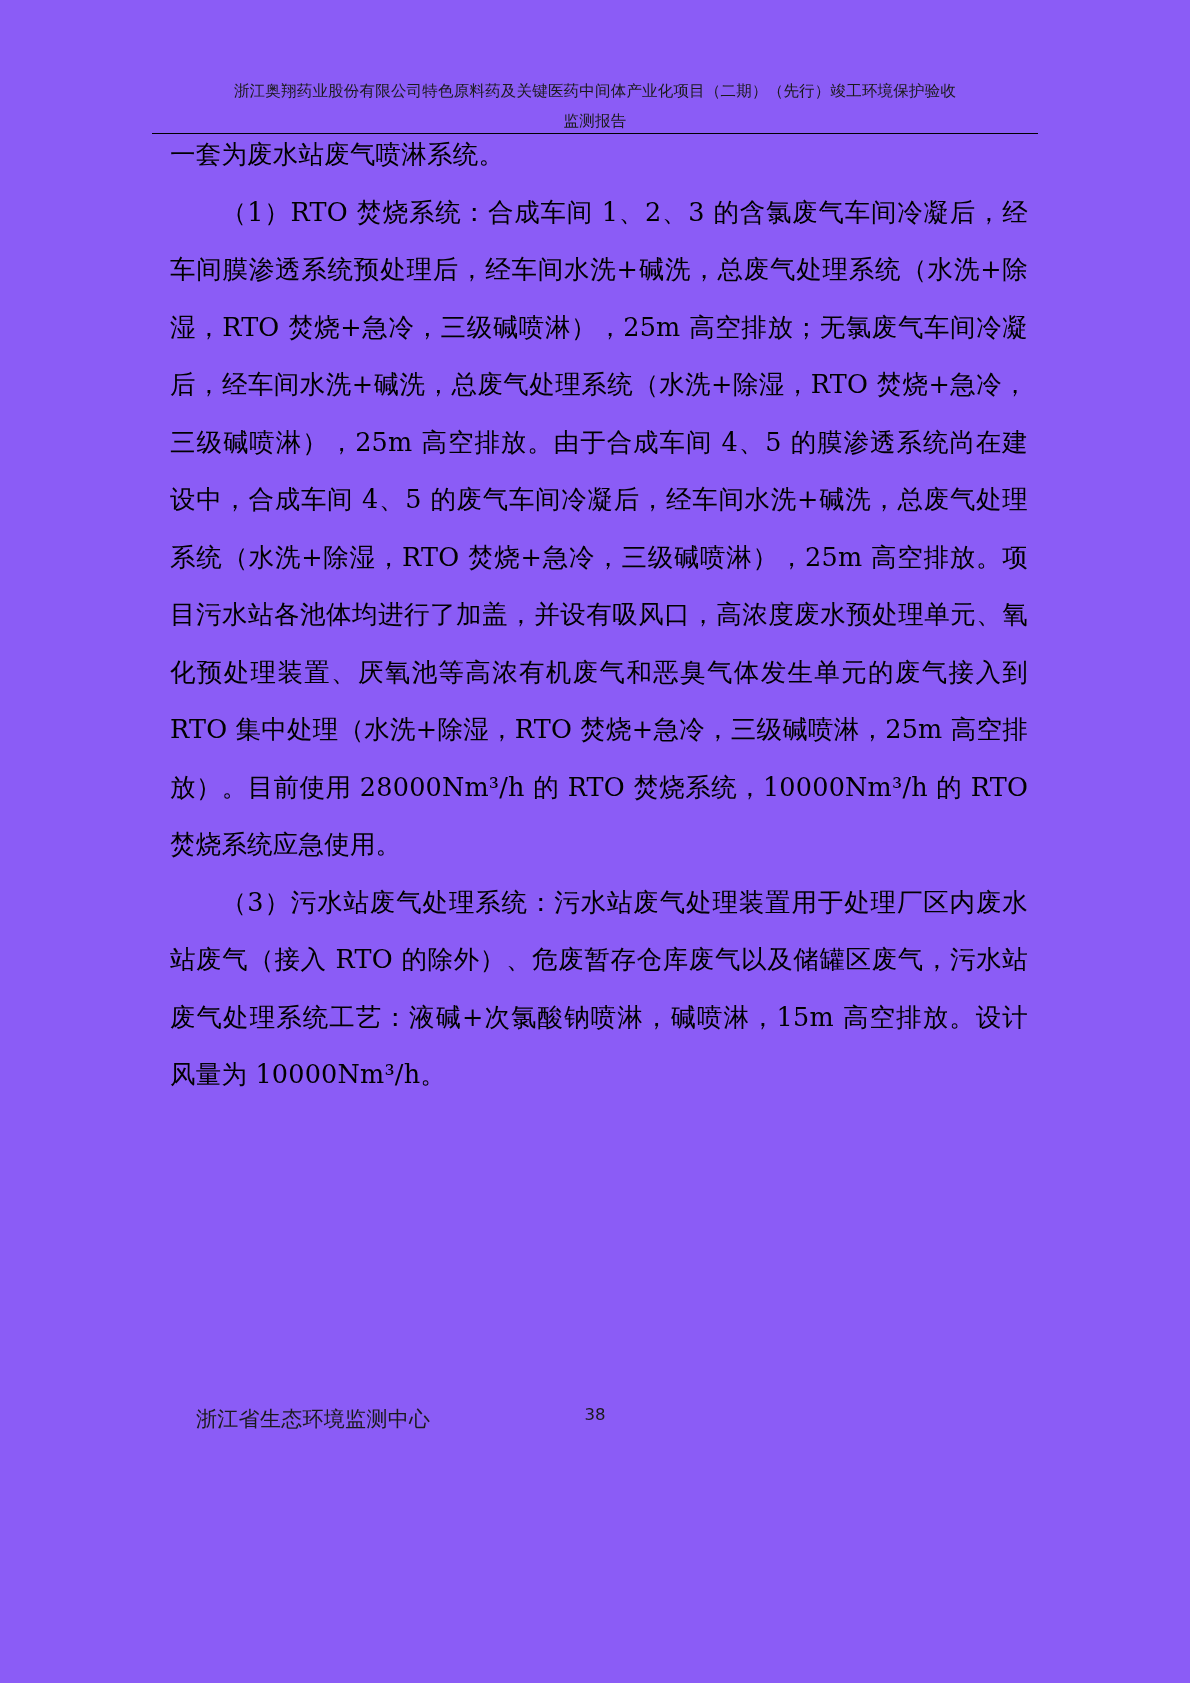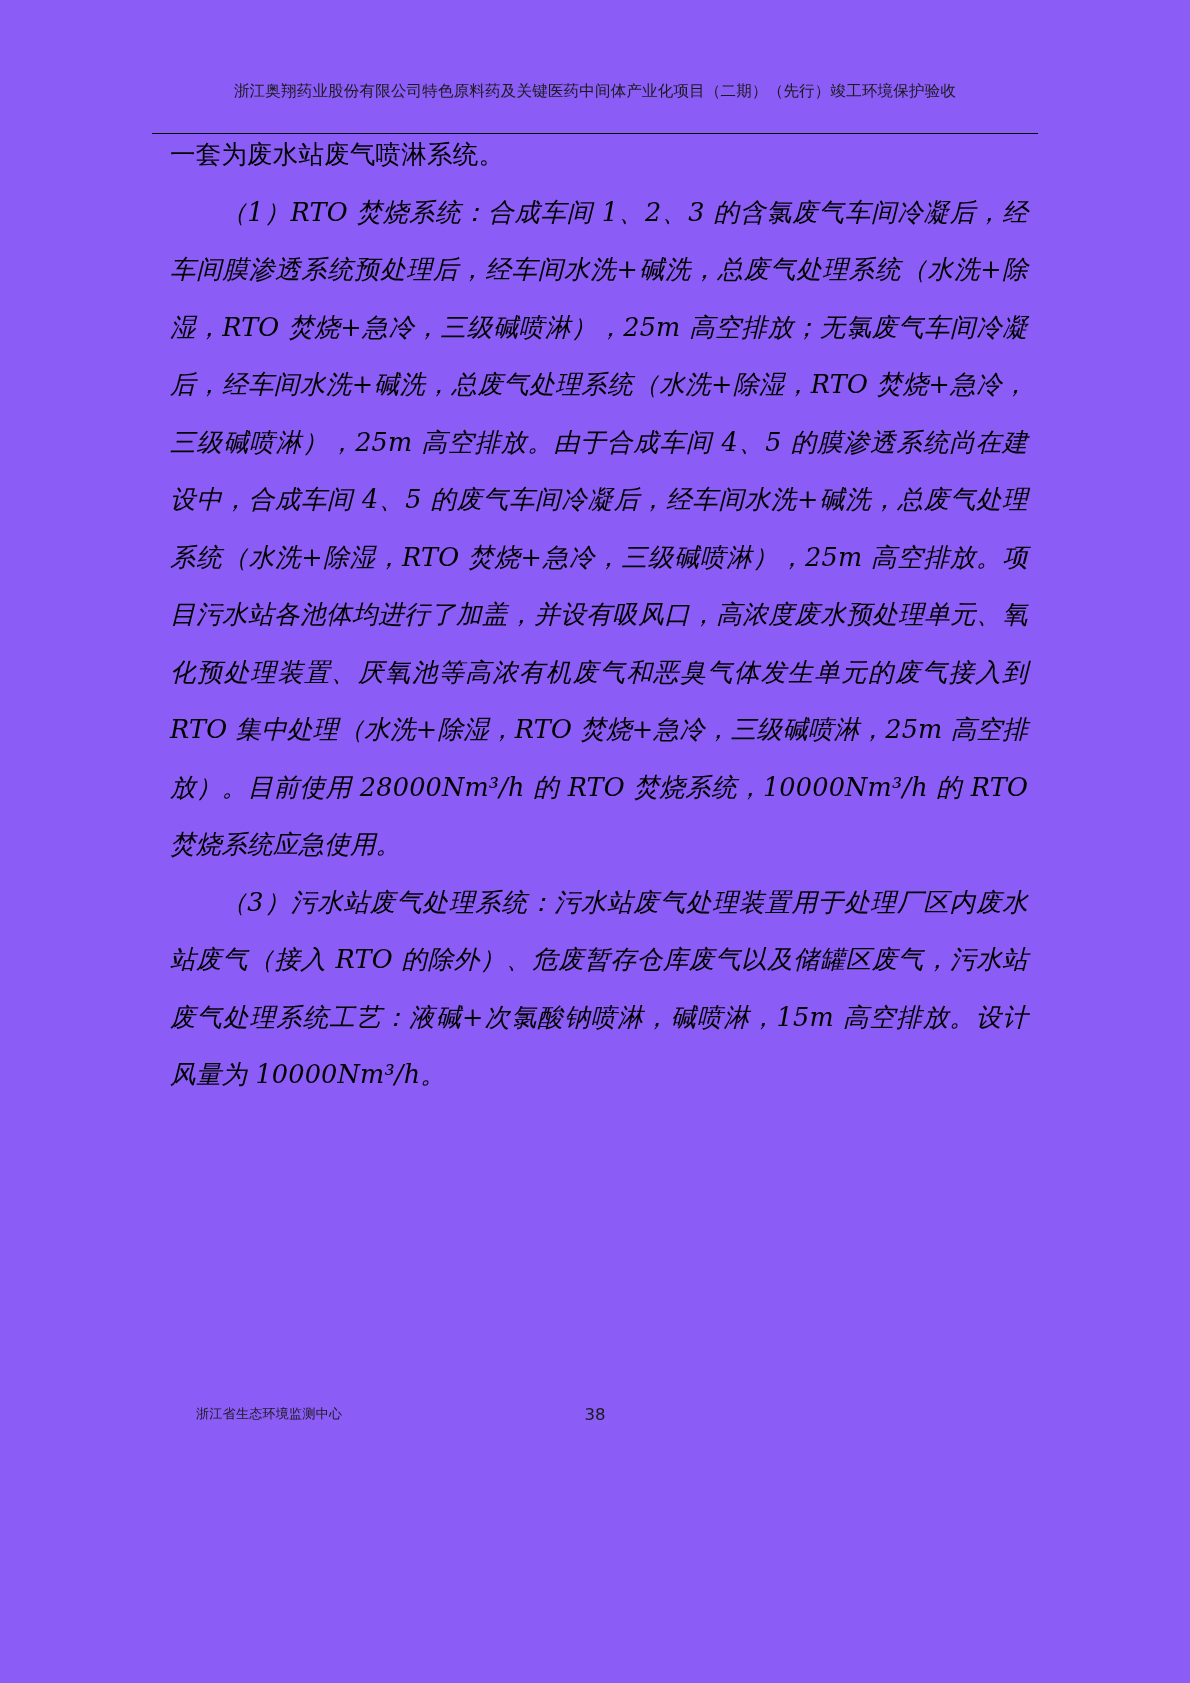--- a/index.html
+++ b/index.html
@@ -47,28 +47,27 @@
     margin: 0;
     font-size: 25.5px;
     line-height: 57.5px;
     text-align: justify;
     text-justify: inter-ideograph;
     letter-spacing: 0.2px;
     text-indent: 0;
   }
   p.indent {
     text-indent: 51px;
-    font-style: italic;
   }
   .footer-left {
     position: absolute;
     left: 196px;
     top: 1405px;
     font-family: "DejaVu Sans", "Liberation Sans", sans-serif;
-    font-size: 13px;
+    font-size: 21px;
     color: #1a1a1a;
     letter-spacing: 0.3px;
   }
   .footer-page {
     position: absolute;
     left: 0;
     top: 1405px;
     width: 1190px;
     text-align: center;
     font-family: "DejaVu Sans", "Liberation Sans", sans-serif;
@@ -76,20 +75,21 @@
     color: #1a1a1a;
   }
 </style>
 </head>
 <body>
 
 <div class="page">
 
   <div class="header">
     <div>浙江奥翔药业股份有限公司特色原料药及关键医药中间体产业化项目（二期）（先行）竣工环境保护验收</div>
+    <div>监测报告</div>
   </div>
   <div class="header-rule"></div>
 
   <div class="body-area">
     <p class="para">一套为废水站废气喷淋系统。</p>
     <p class="para indent">（1）RTO 焚烧系统：合成车间 1、2、3 的含氯废气车间冷凝后，经车间膜渗透系统预处理后，经车间水洗+碱洗，总废气处理系统（水洗+除湿，RTO 焚烧+急冷，三级碱喷淋），25m 高空排放；无氯废气车间冷凝后，经车间水洗+碱洗，总废气处理系统（水洗+除湿，RTO 焚烧+急冷，三级碱喷淋），25m 高空排放。由于合成车间 4、5 的膜渗透系统尚在建设中，合成车间 4、5 的废气车间冷凝后，经车间水洗+碱洗，总废气处理系统（水洗+除湿，RTO 焚烧+急冷，三级碱喷淋），25m 高空排放。项目污水站各池体均进行了加盖，并设有吸风口，高浓度废水预处理单元、氧化预处理装置、厌氧池等高浓有机废气和恶臭气体发生单元的废气接入到 RTO 集中处理（水洗+除湿，RTO 焚烧+急冷，三级碱喷淋，25m 高空排放）。目前使用 28000Nm³/h 的 RTO 焚烧系统，10000Nm³/h 的 RTO 焚烧系统应急使用。</p>
     <p class="para indent">（3）污水站废气处理系统：污水站废气处理装置用于处理厂区内废水站废气（接入 RTO 的除外）、危废暂存仓库废气以及储罐区废气，污水站废气处理系统工艺：液碱+次氯酸钠喷淋，碱喷淋，15m 高空排放。设计风量为 10000Nm³/h。</p>
   </div>
 
   <div class="footer-left">浙江省生态环境监测中心</div>

